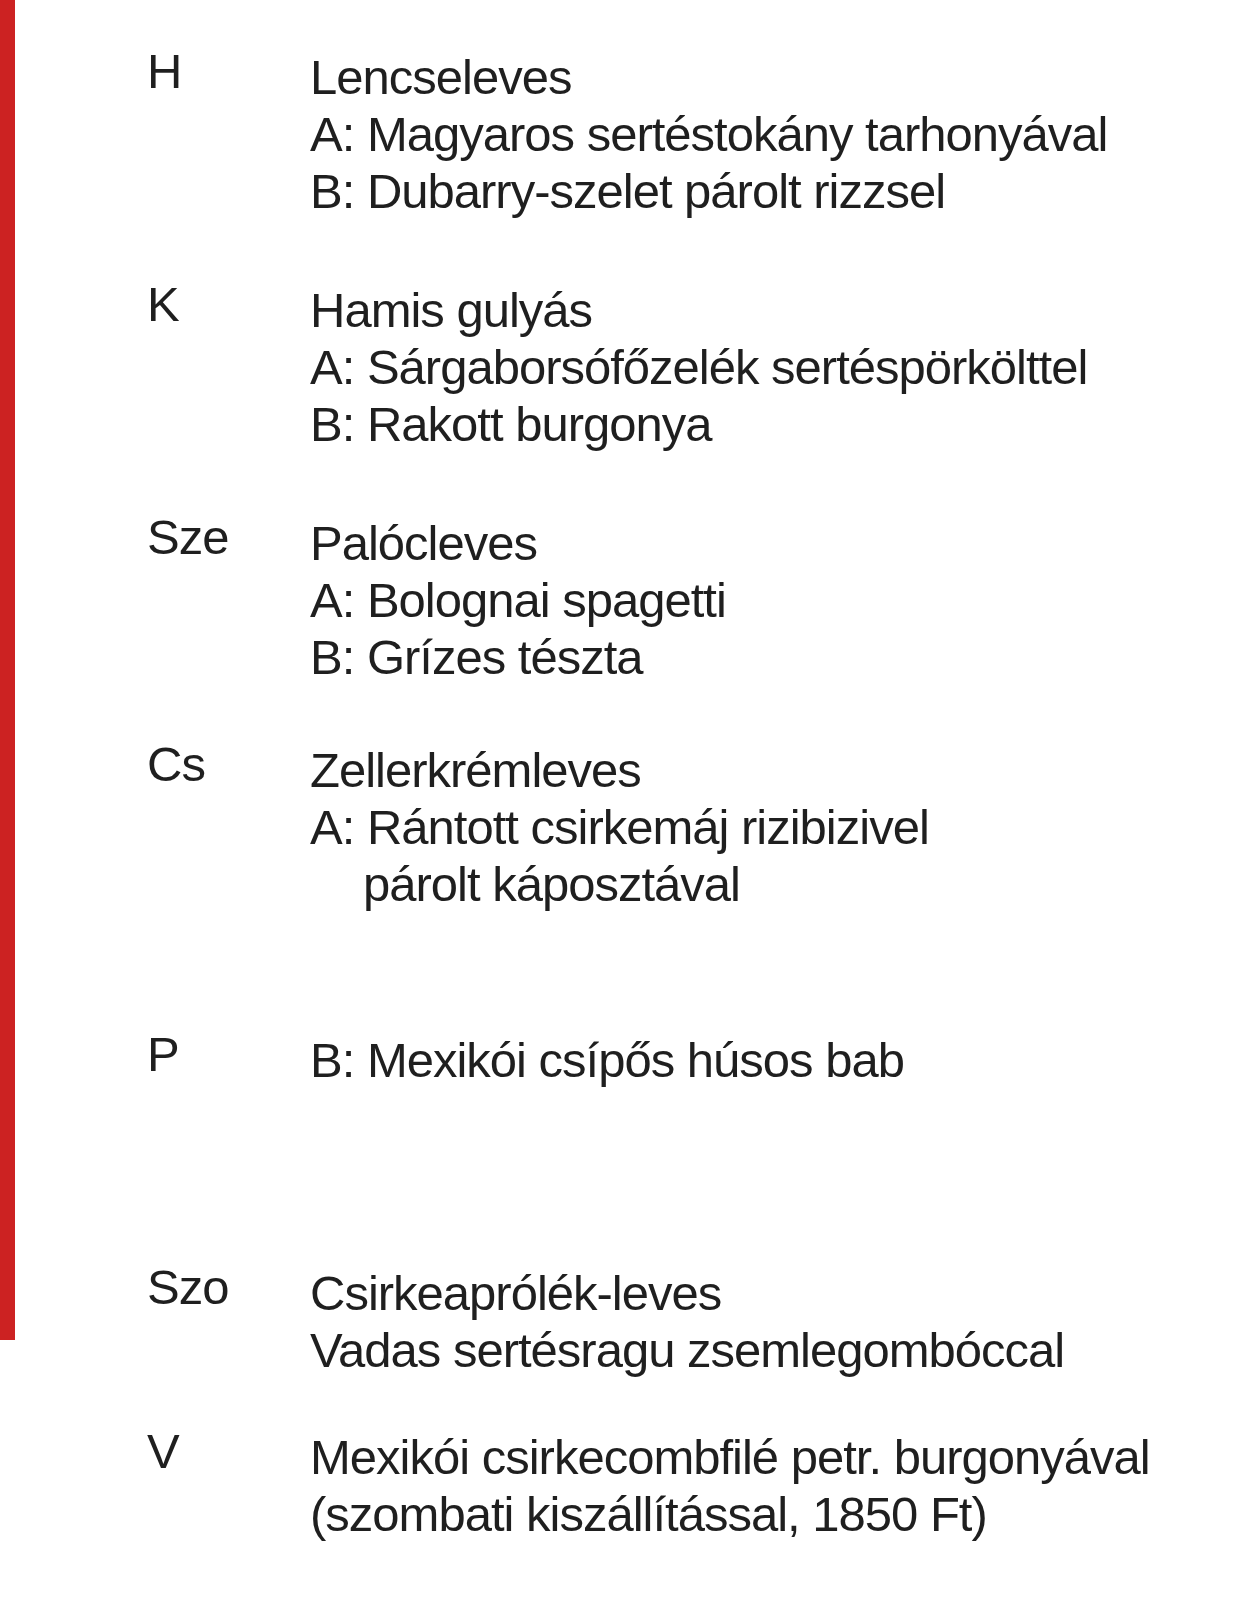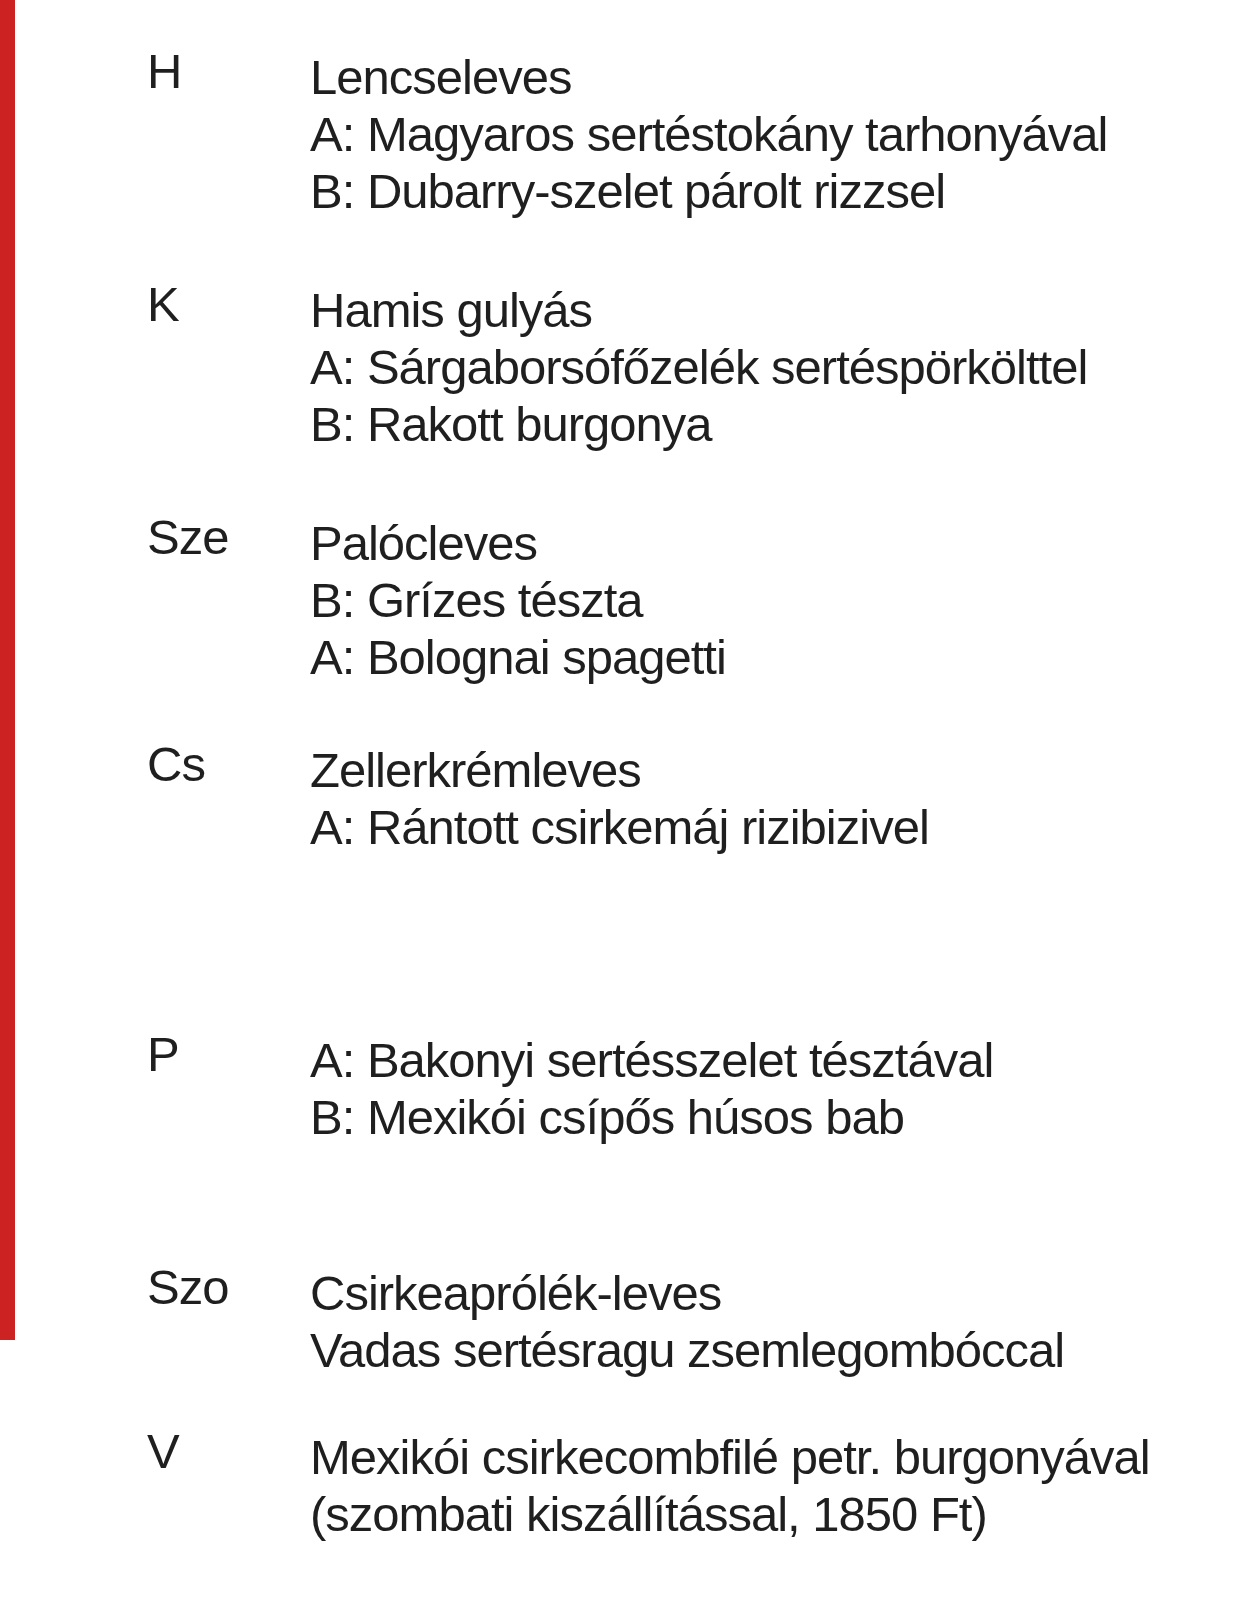--- a/index.html
+++ b/index.html
@@ -78,37 +78,37 @@
       <div class="dish-line">Hamis gulyás</div>
       <div class="dish-line">A: Sárgaborsófőzelék sertéspörkölttel</div>
       <div class="dish-line">B: Rakott burgonya</div>
     </div>
   </div>
 
   <div class="menu-row" style="top:509px">
     <div class="day">Sze</div>
     <div class="dishes">
       <div class="dish-line">Palócleves</div>
+      <div class="dish-line">A: Bolognai spagetti</div>
       <div class="dish-line">B: Grízes tészta</div>
-      <div class="dish-line">A: Bolognai spagetti</div>
     </div>
   </div>
 
   <div class="menu-row" style="top:736px">
     <div class="day">Cs</div>
     <div class="dishes">
       <div class="dish-line">Zellerkrémleves</div>
       <div class="dish-line">A: Rántott csirkemáj rizibizivel</div>
+      <div class="dish-line wrap-indent">párolt káposztával</div>
     </div>
   </div>
 
   <div class="menu-row" style="top:1026px">
     <div class="day">P</div>
     <div class="dishes">
-      <div class="dish-line">A: Bakonyi sertésszelet tésztával</div>
       <div class="dish-line">B: Mexikói csípős húsos bab</div>
     </div>
   </div>
 
   <div class="menu-row" style="top:1259px">
     <div class="day">Szo</div>
     <div class="dishes">
       <div class="dish-line">Csirkeaprólék-leves</div>
       <div class="dish-line">Vadas sertésragu zsemlegombóccal</div>
     </div>

